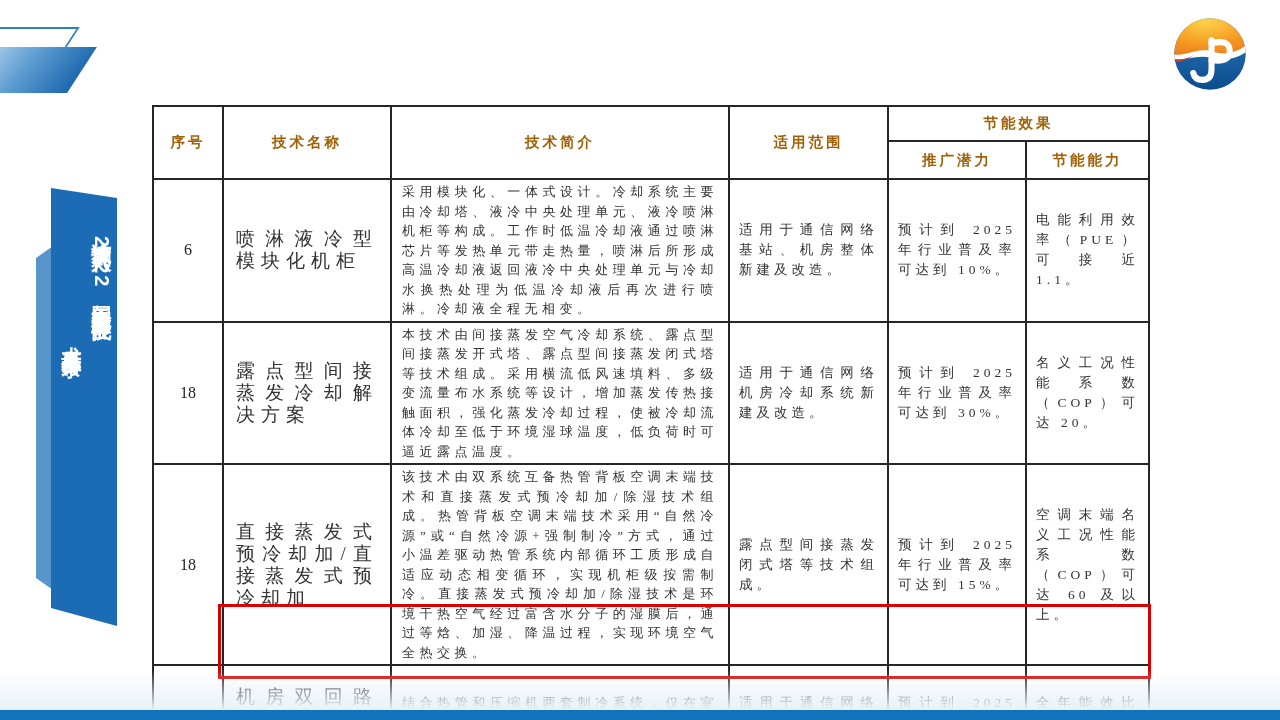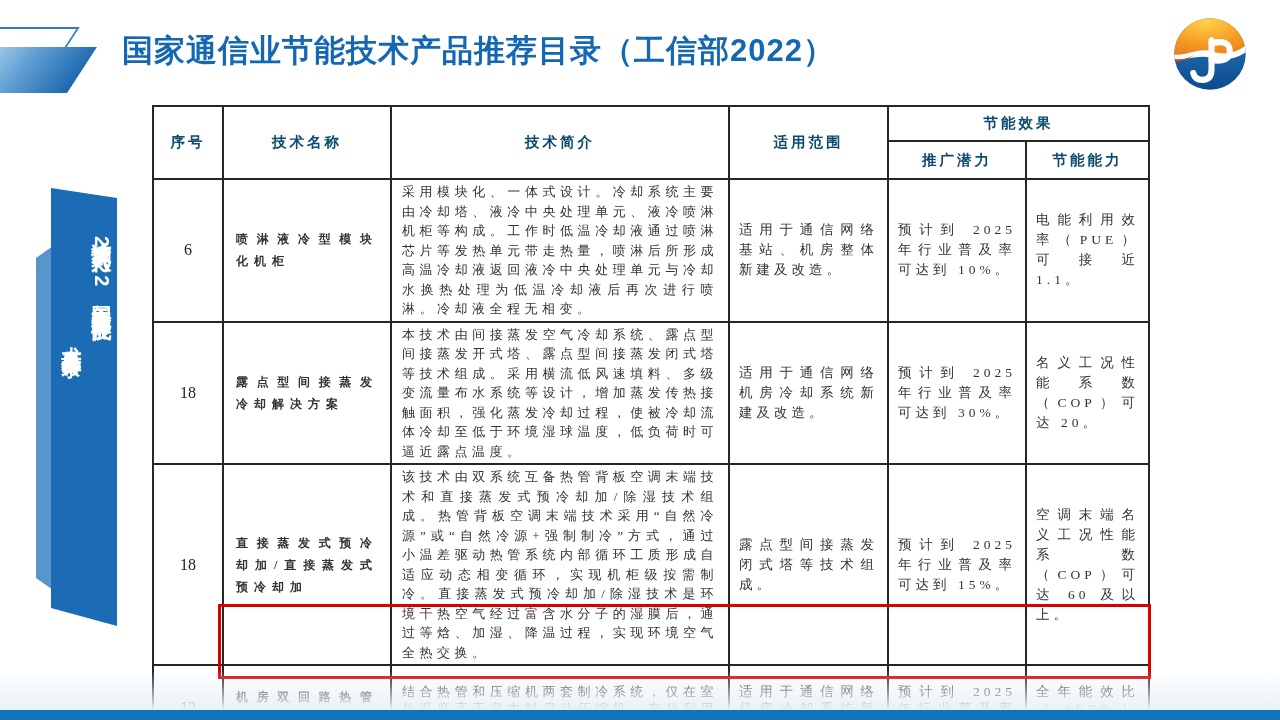--- a/index.html
+++ b/index.html
@@ -32,27 +32,27 @@
                color:#ffffff;font-weight:bold;font-size:20px;letter-spacing:2px;
                line-height:30px;padding-top:42px;box-sizing:border-box;}
   .banner-text span{display:block;}
   .banner-text span:nth-child(2){margin-top:105px;}
 
   
   table.catalog{position:absolute;left:152px;top:105px;width:996px;
                 border-collapse:collapse;table-layout:fixed;color:#333;}
   table.catalog th,table.catalog td{border:2px solid #262626;vertical-align:middle;
                 overflow:hidden;box-sizing:border-box;}
-  table.catalog thead th{font-size:14.5px;font-weight:bold;text-align:center;color:#0c4a6e;
+  table.catalog thead th{font-size:14.5px;font-weight:bold;text-align:center;color:#a16207;
                 letter-spacing:3px;}
   tr.hdr-a{height:35px;} tr.hdr-b{height:38px;}
   tr.r1{height:129px;} tr.r2{height:127px;} tr.r3{height:176px;} tr.r4{height:56px;}
   td.no{text-align:center;font-size:16px;color:#222;}
-  td.name{font-size:12px;letter-spacing:6px;text-align:justify;text-justify:inter-character;
-          padding:20px 12px;line-height:22px;font-weight:bold;}
+  td.name{font-size:19px;letter-spacing:6px;text-align:justify;text-justify:inter-character;
+          padding:20px 12px;line-height:22px;}
   td.brief{font-size:13px;letter-spacing:4.5px;text-align:justify;text-justify:inter-character;
            padding:2px 10px;line-height:19.5px;}
   td.scope,td.potential,td.capability{font-size:13.5px;letter-spacing:4px;text-align:justify;
            text-justify:inter-character;padding:2px 9px;line-height:20px;}
   tr.r4 td.brief{line-height:17px;padding:1px 10px;}
   tr.r4 td.scope,tr.r4 td.potential,tr.r4 td.capability{line-height:17px;padding:1px 9px;}
 
   
   .highlight-box{position:absolute;left:218px;top:604px;width:927px;height:69px;
                  border:3px solid #d80000;pointer-events:none;}
@@ -63,21 +63,20 @@
   .bottom-bar{position:absolute;left:0;bottom:0;width:100%;height:10px;background:#1173b9;}
 </style>
 </head>
 <body>
 
 <div class="slide">
 
   <div class="deco-outline"></div>
   <div class="deco-fill"></div>
 
-  <div class="title">国家通信业节能技术产品推荐目录（工信部2022）</div>
 
   <svg class="logo" viewBox="0 0 100 100">
     <defs>
       <linearGradient id="lgBlue" x1="0" y1="0" x2="0" y2="1">
         <stop offset="0" stop-color="#2a7bc0"></stop>
           <stop offset="1" stop-color="#0c4c8d"></stop>
       </linearGradient>
       <radialGradient id="rgOrange" cx="0.45" cy="0.15" r="1">
         <stop offset="0" stop-color="#ffd24a"></stop>
           <stop offset="0.55" stop-color="#f59a22"></stop>

